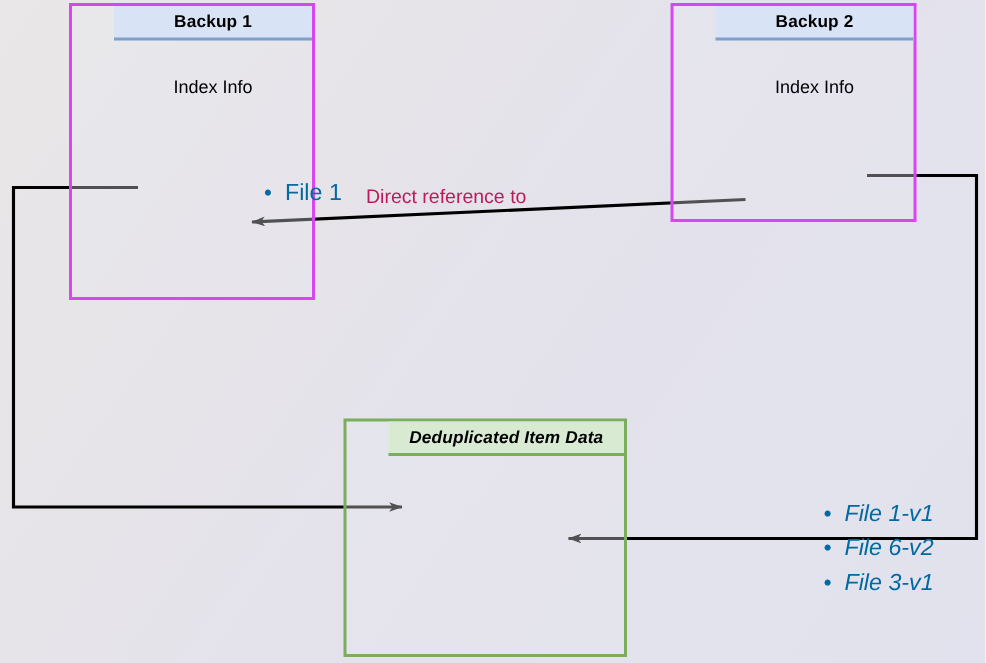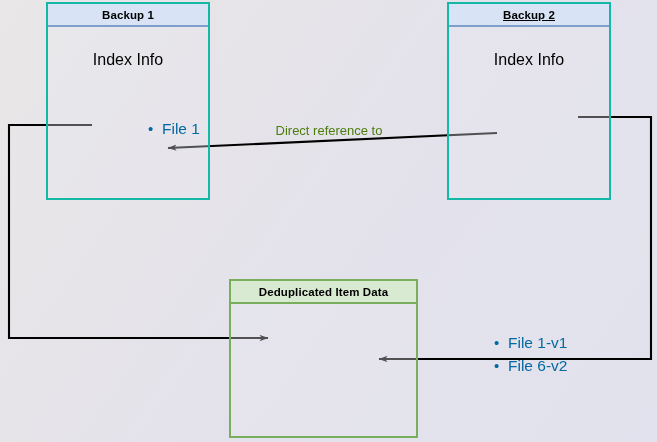--- a/index.html
+++ b/index.html
@@ -23,22 +23,23 @@
     left: 0;
     top: 0;
     width: 657px;
     height: 442px;
     pointer-events: none;
   }
 
   .node {
     position: absolute;
     box-sizing: border-box;
-    border: 2px solid #14b8a6;
+    border: 2px solid #d946ef;
     background: rgba(232,232,242,0.35);
+    padding-left: 28px;
   }
   .node.green {
     border-color: #79ae5c;
   }
   .node-header {
     box-sizing: border-box;
     height: 23px;
     border-bottom: 2px solid #7e9fcb;
     background: #d8e4f6;
     display: flex;
@@ -57,21 +58,21 @@
     position: relative;
     height: calc(100% - 23px);
   }
 
   .index-title {
     position: absolute;
     left: 0;
     right: 0;
     top: 24px;
     text-align: center;
-    font-size: 16px;
+    font-size: 12px;
     color: #000;
   }
 
   .file-list {
     position: absolute;
     margin: 0;
     padding: 0;
     list-style: none;
   }
   .file-list li {
@@ -85,28 +86,27 @@
   .file-list li::before {
     content: "\2022";
     position: absolute;
     left: 0;
     top: 0;
     font-size: 15px;
     line-height: 23px;
   }
 
   #b1-files { left: 100px; top: 90px; }
-  #dd-files { left: 263px; top: 27px; text-align: center; }
+  #dd-files { left: 290px; top: 27px; text-align: center; }
 
   .edge-label {
     position: absolute;
-    text-align: center;
     font-size: 13px;
     line-height: 17px;
-    color: #4d7c0f;
+    color: #be185d;
     white-space: nowrap;
   }
 </style>
 </head>
 <body>
 
 <div id="canvas">
 
   <svg id="edges" viewBox="0 0 657 442">
     <defs>
@@ -125,34 +125,35 @@
   <div class="node" id="node-backup1" style="left:46px; top:2px; width:164px; height:198px;">
     <div class="node-header">Backup 1</div>
     <div class="node-body">
       <div class="index-title">Index Info</div>
       <ul class="file-list" id="b1-files">
         <li>File 1</li>
       </ul>
     </div>
   </div>
 
-  <div class="node" id="node-backup2" style="left:447px; top:2px; width:164px; height:198px;text-decoration:underline;">
+  <div class="node" id="node-backup2" style="left:447px; top:2px; width:164px; height:146px;">
     <div class="node-header">Backup 2</div>
     <div class="node-body">
       <div class="index-title">Index Info</div>
 
     </div>
   </div>
 
-  <div class="node green" id="node-dedup" style="left:229px; top:279px; width:189px; height:159px;">
+  <div class="node green" id="node-dedup" style="left:229px; top:279px; width:189px; height:159px;font-style:italic;">
     <div class="node-header">Deduplicated Item Data</div>
     <div class="node-body">
       <ul class="file-list" id="dd-files">
         <li>File 1-v1</li>
         <li>File 6-v2</li>
+        <li>File 3-v1</li>
       </ul>
     </div>
   </div>
 
   <div class="edge-label" style="left:244px; top:122px; width:170px;">
     <div>Direct reference to</div>
   </div>
 
 </div>
 

